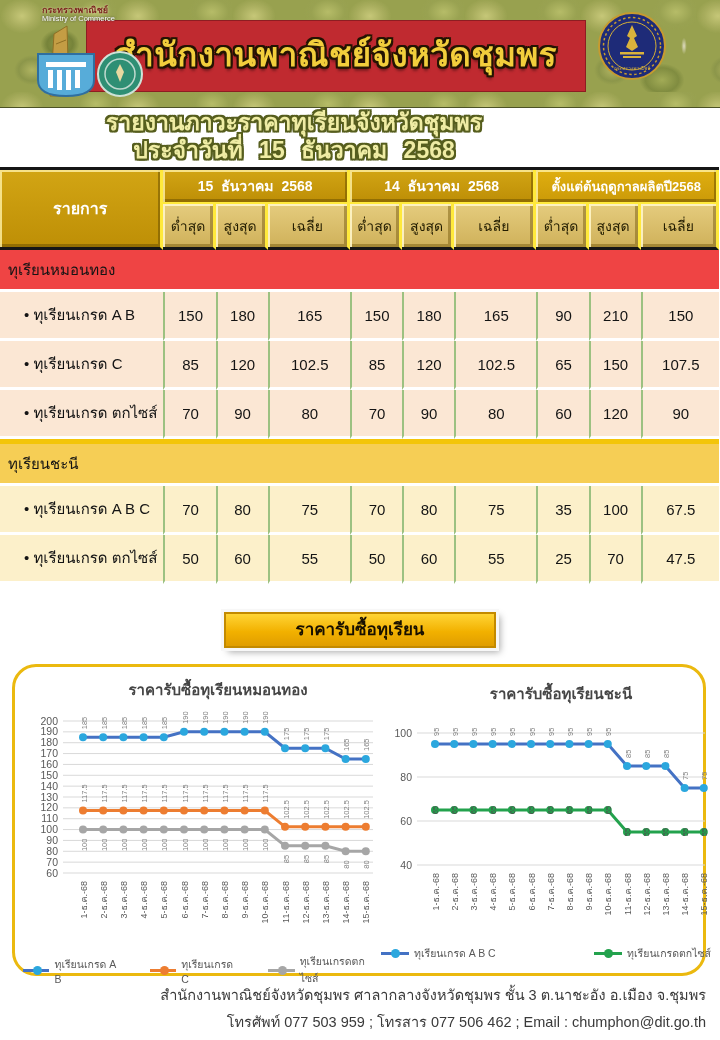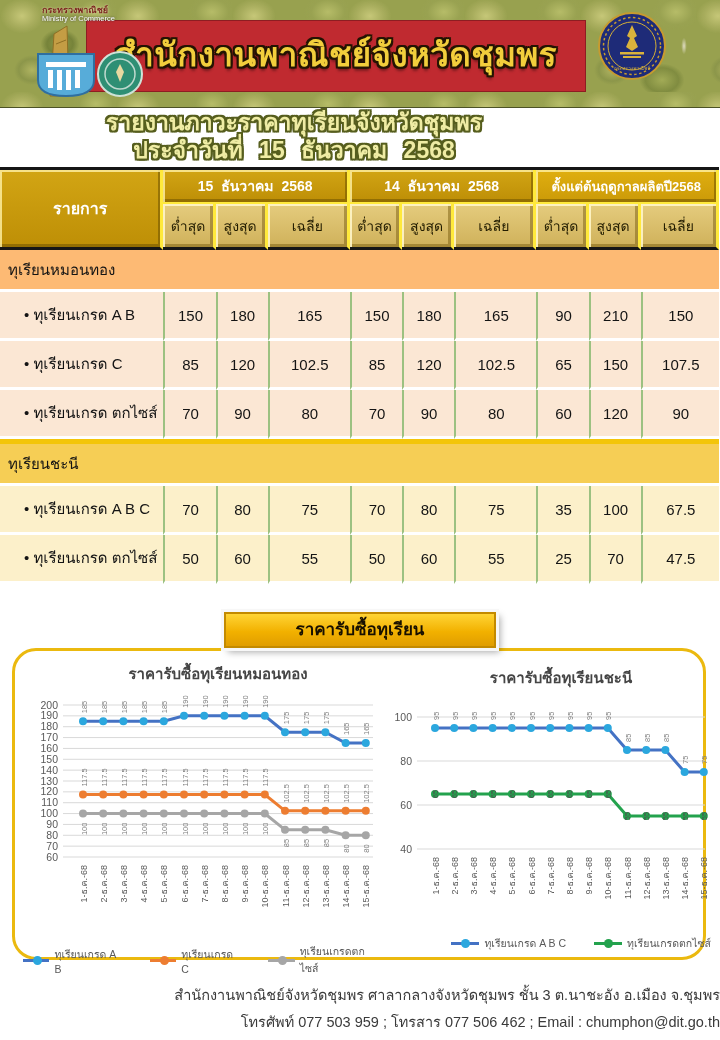--- a/index.html
+++ b/index.html
@@ -50,46 +50,46 @@
     font-size:14px; word-spacing:4px;
     box-shadow:inset 2px 2px 0 rgba(255,241,166,.8), inset -2px -3px 0 rgba(110,82,0,.55);
     border-right:3px solid #FFE93B; border-bottom:2px solid #FFE93B; }
   .h-group.g2 { font-size:13px; word-spacing:0; background:linear-gradient(#E0AF10,#CB9A08); }
   .h-sub { height:46px; background:linear-gradient(#E5CC7E,#CFB15A); color:#221C00; font-weight:normal;
     font-size:14px;
     box-shadow:inset 2px 2px 0 rgba(255,245,200,.9), inset -3px -3px 0 rgba(122,94,16,.5);
     border-right:3px solid #FFE93B; border-bottom:3px solid #161616; }
   .price-table td { font-size:15px; color:#141414; border-bottom:3px solid #ffffff; }
   tr.section-row td { text-align:left; padding:8px 10px 7px 8px; font-size:15px; }
-  tr.sec-peach td { background:#fdba74; }
+  tr.sec-peach td { background:#ef4444; }
   tr.sec-yellow td { background:#F6CE55; border-top:5px solid #F3C50A; }
   tr.datarow td { text-align:center; padding:11px 2px; }
   tr.row-peach td { background:#FBE7D4; }
   tr.row-yellow td { background:#FCF0CA; }
   tr.datarow td.label { text-align:left; padding-left:24px; }
   tr.datarow td.val { border-left:2px solid #9CC181; }
 
   
   .chart-banner { position:absolute; left:50%; transform:translateX(-50%); top:612px; width:272px; height:36px;
     background:linear-gradient(#FFD435,#F2B100 55%,#E09D00); border:2px solid #C38A00; z-index:5;
     box-shadow:0 0 0 3px #F7F7F7, 4px 4px 7px rgba(0,0,0,.35);
     text-align:center; line-height:31px; font-size:17px; font-weight:bold; color:#181000; }
-  .chart-container { position:absolute; left:12px; top:648px; width:694px; height:312px;
+  .chart-container { position:absolute; left:12px; top:664px; width:694px; height:312px;
     background:#fff; border:3px solid #EBB90F; border-radius:24px; }
   .chart { position:absolute; top:10px; }
   .chart.left { left:8px; width:356px; }
   .chart.right { left:366px; width:330px; }
-  .legend { display:flex; justify-content:flex-end; gap:28px; margin-top:16px;
+  .legend { display:flex; justify-content:space-between; gap:28px; margin-top:10px;
     font-size:10.5px; color:#595959; align-items:center; }
   .legend .item { display:flex; align-items:center; gap:5px; }
   .lg-line { position:relative; width:28px; height:3px; display:inline-block; }
   .lg-dot { position:absolute; left:10px; top:-3px; width:9px; height:9px; border-radius:50%; }
 
   
-  .footer { position:absolute; left:0; top:982px; width:720px; text-align:right; 
+  .footer { position:absolute; left:0; top:982px; width:720px; text-align:right; padding-right:14px;
     font-size:14.5px; color:#3A3A3A; line-height:1.85; }
 </style>
 </head>
 <body>
 
 <div id="page">
 
   <div class="header">
     <div class="red-band">
       <div class="office-title">สำนักงานพาณิชย์จังหวัดชุมพร</div>

